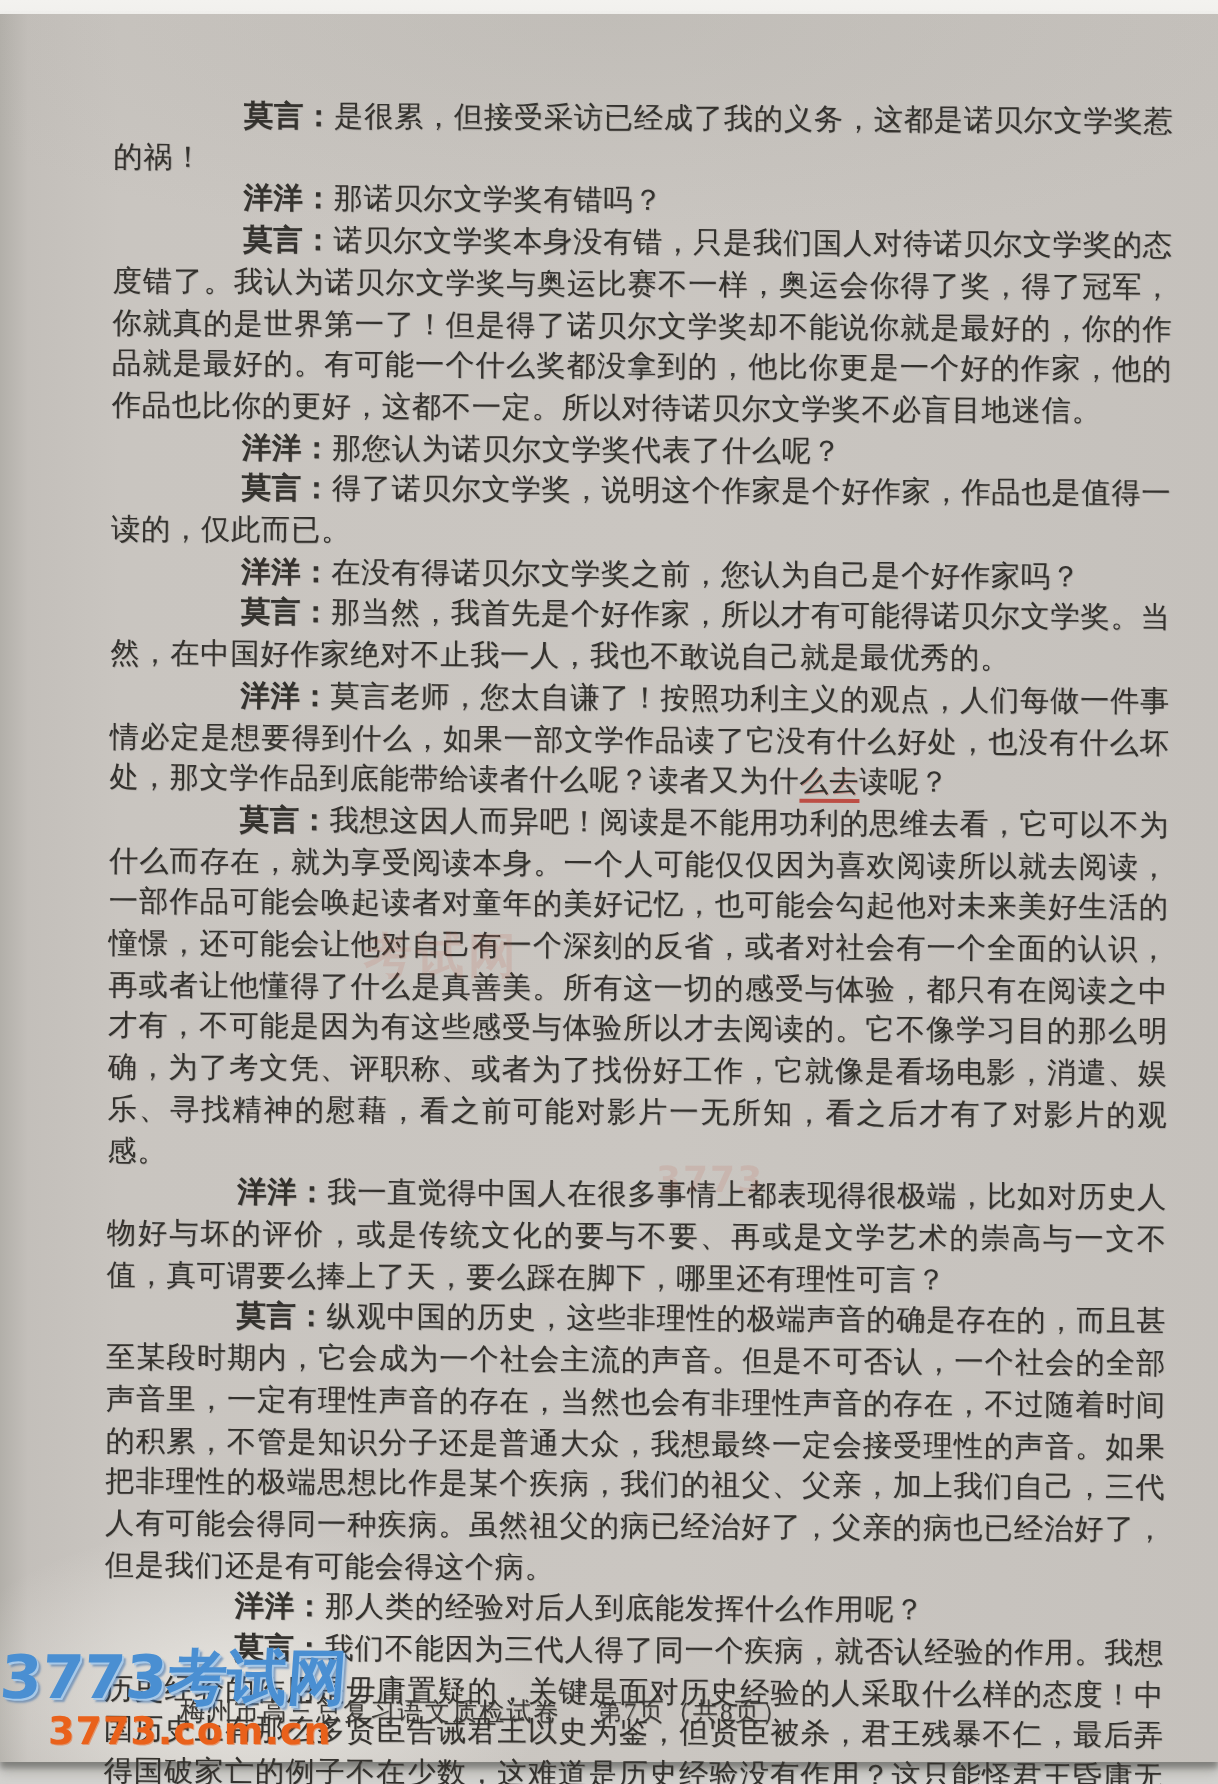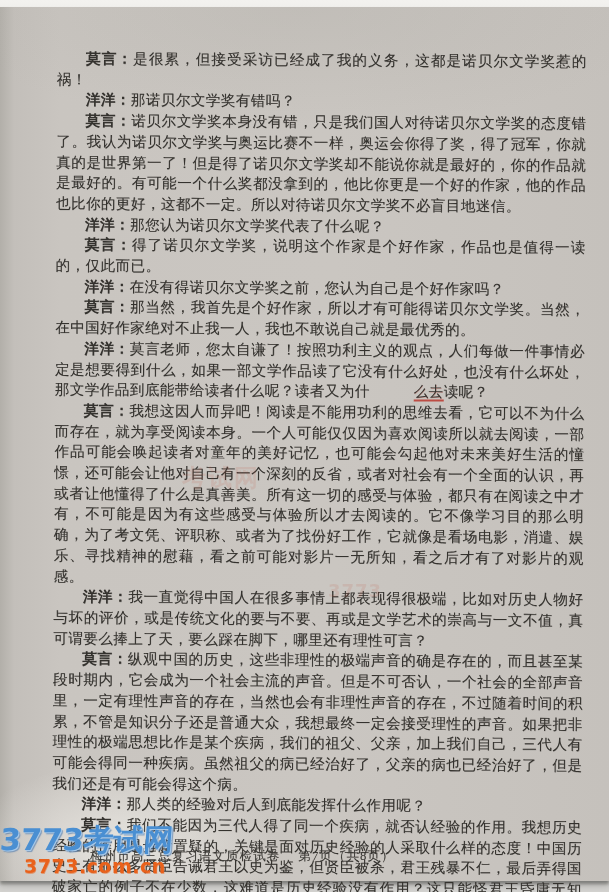--- a/index.html
+++ b/index.html
@@ -19,25 +19,24 @@
   .content{
     position:absolute;left:0;top:0;right:0;
     padding:41px 22px 0 57px;
     transform:rotate(0.35deg);transform-origin:20px 20px;
     color:#34322e;
     font-size:14.6px;line-height:20.7px;letter-spacing:0.4px;
     text-align:justify;text-justify:inter-ideograph;
   }
   .para{margin:0;text-indent:2em;
     text-shadow:0.3px 0.3px 0.4px rgba(52,50,46,0.35);}
-  .speaker{font-weight:bold;font-weight:600;}
+  .speaker{font-weight:bold;font-weight:600;margin-left:36px;}
   .red-mark{
     border-bottom:2px solid rgba(186,48,38,0.8);
     text-shadow:0.5px 0.5px 0 rgba(186,48,38,0.35);
-    margin-left:44px;
   }
   .ghost{
     position:absolute;
     font-family:"DejaVu Sans","Liberation Sans",sans-serif;
     font-weight:bold;color:rgba(196,74,52,0.13);
     pointer-events:none;white-space:nowrap;margin-top:32px;
   }
   .ghost-1{left:182px;top:423px;font-size:24px;letter-spacing:2px;}
   .ghost-2{left:328px;top:541px;font-size:18px;letter-spacing:1px;}
   .footer{

